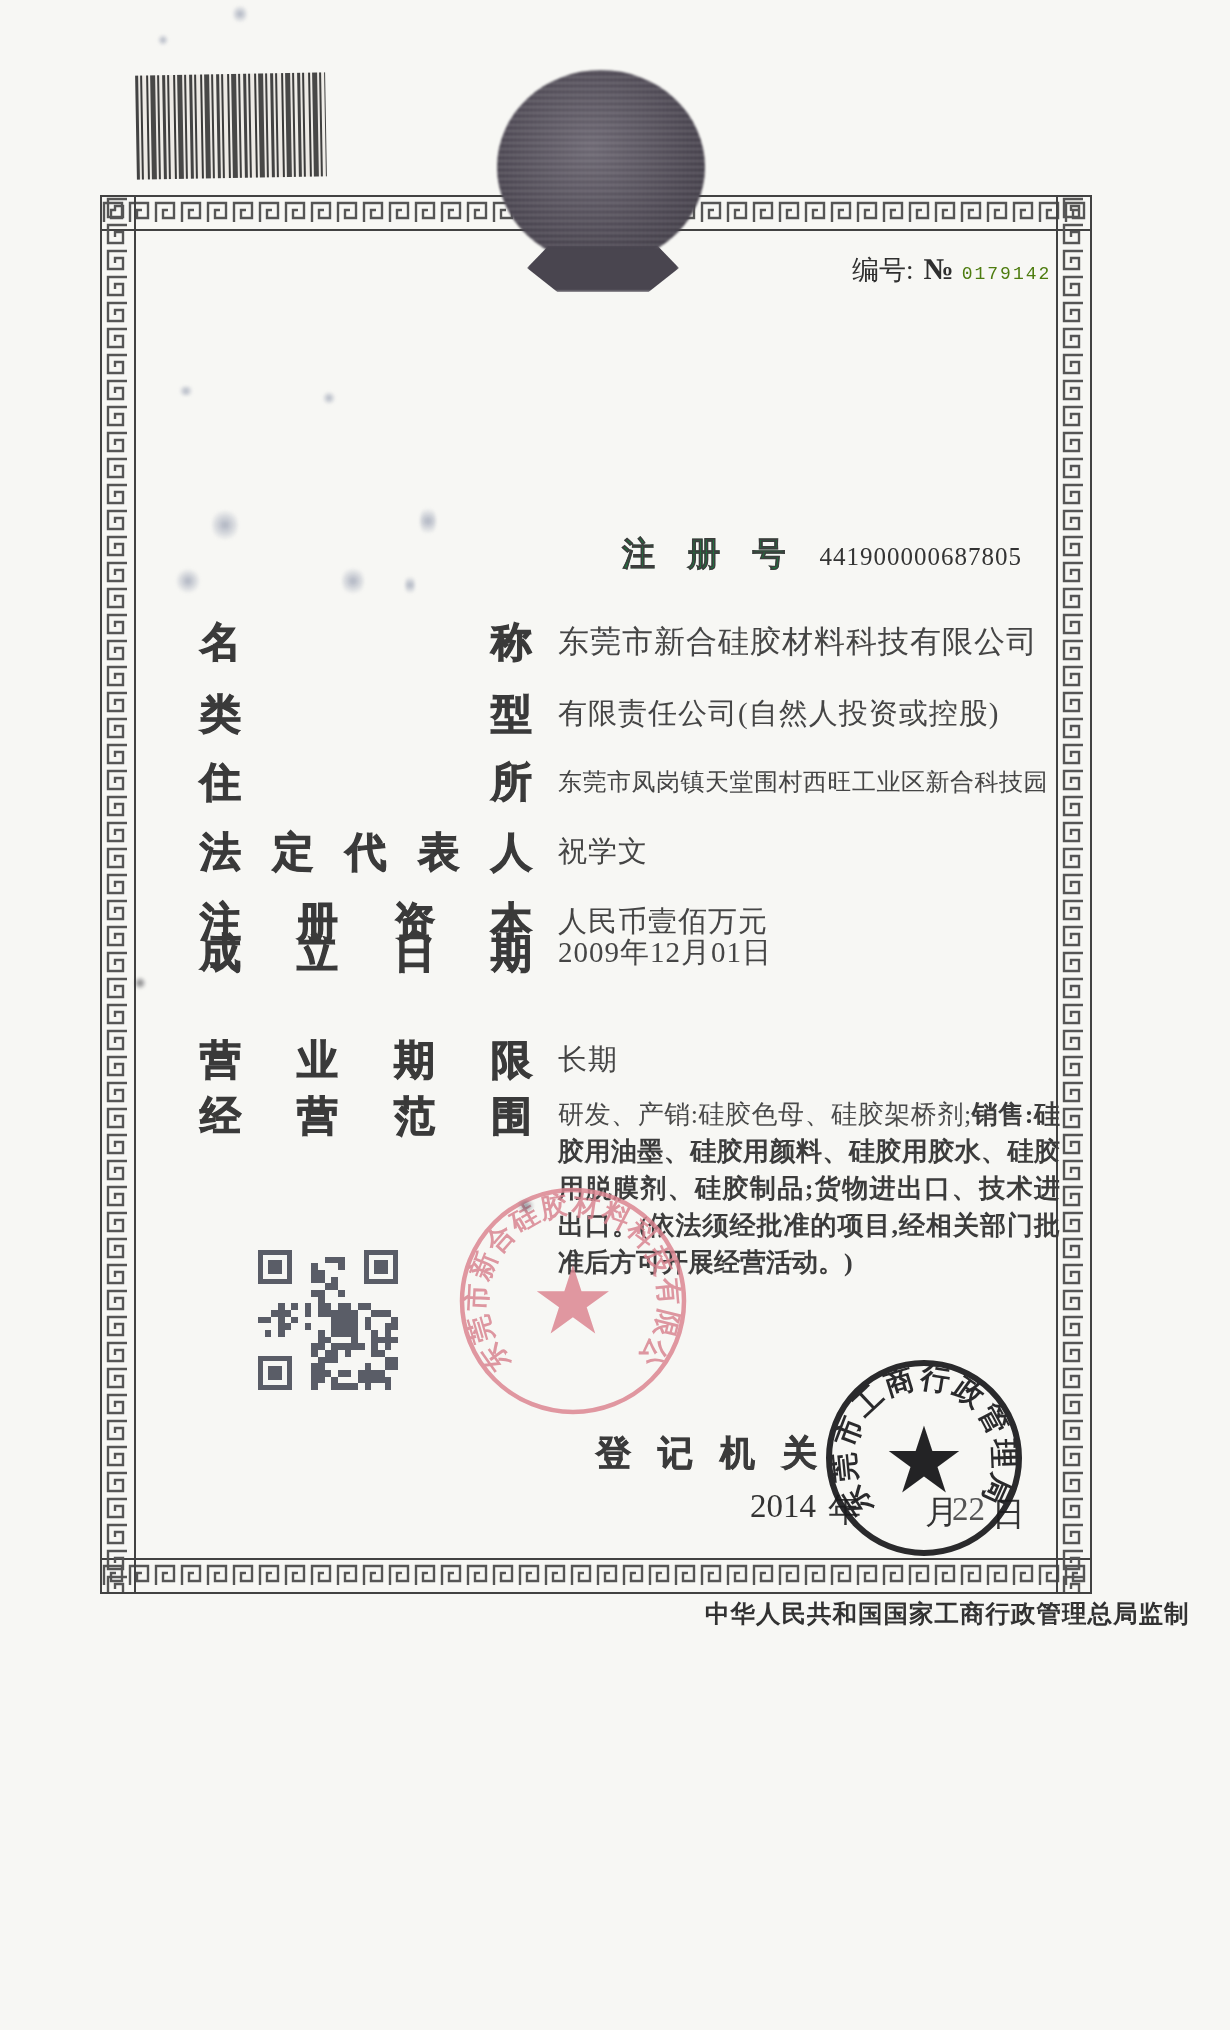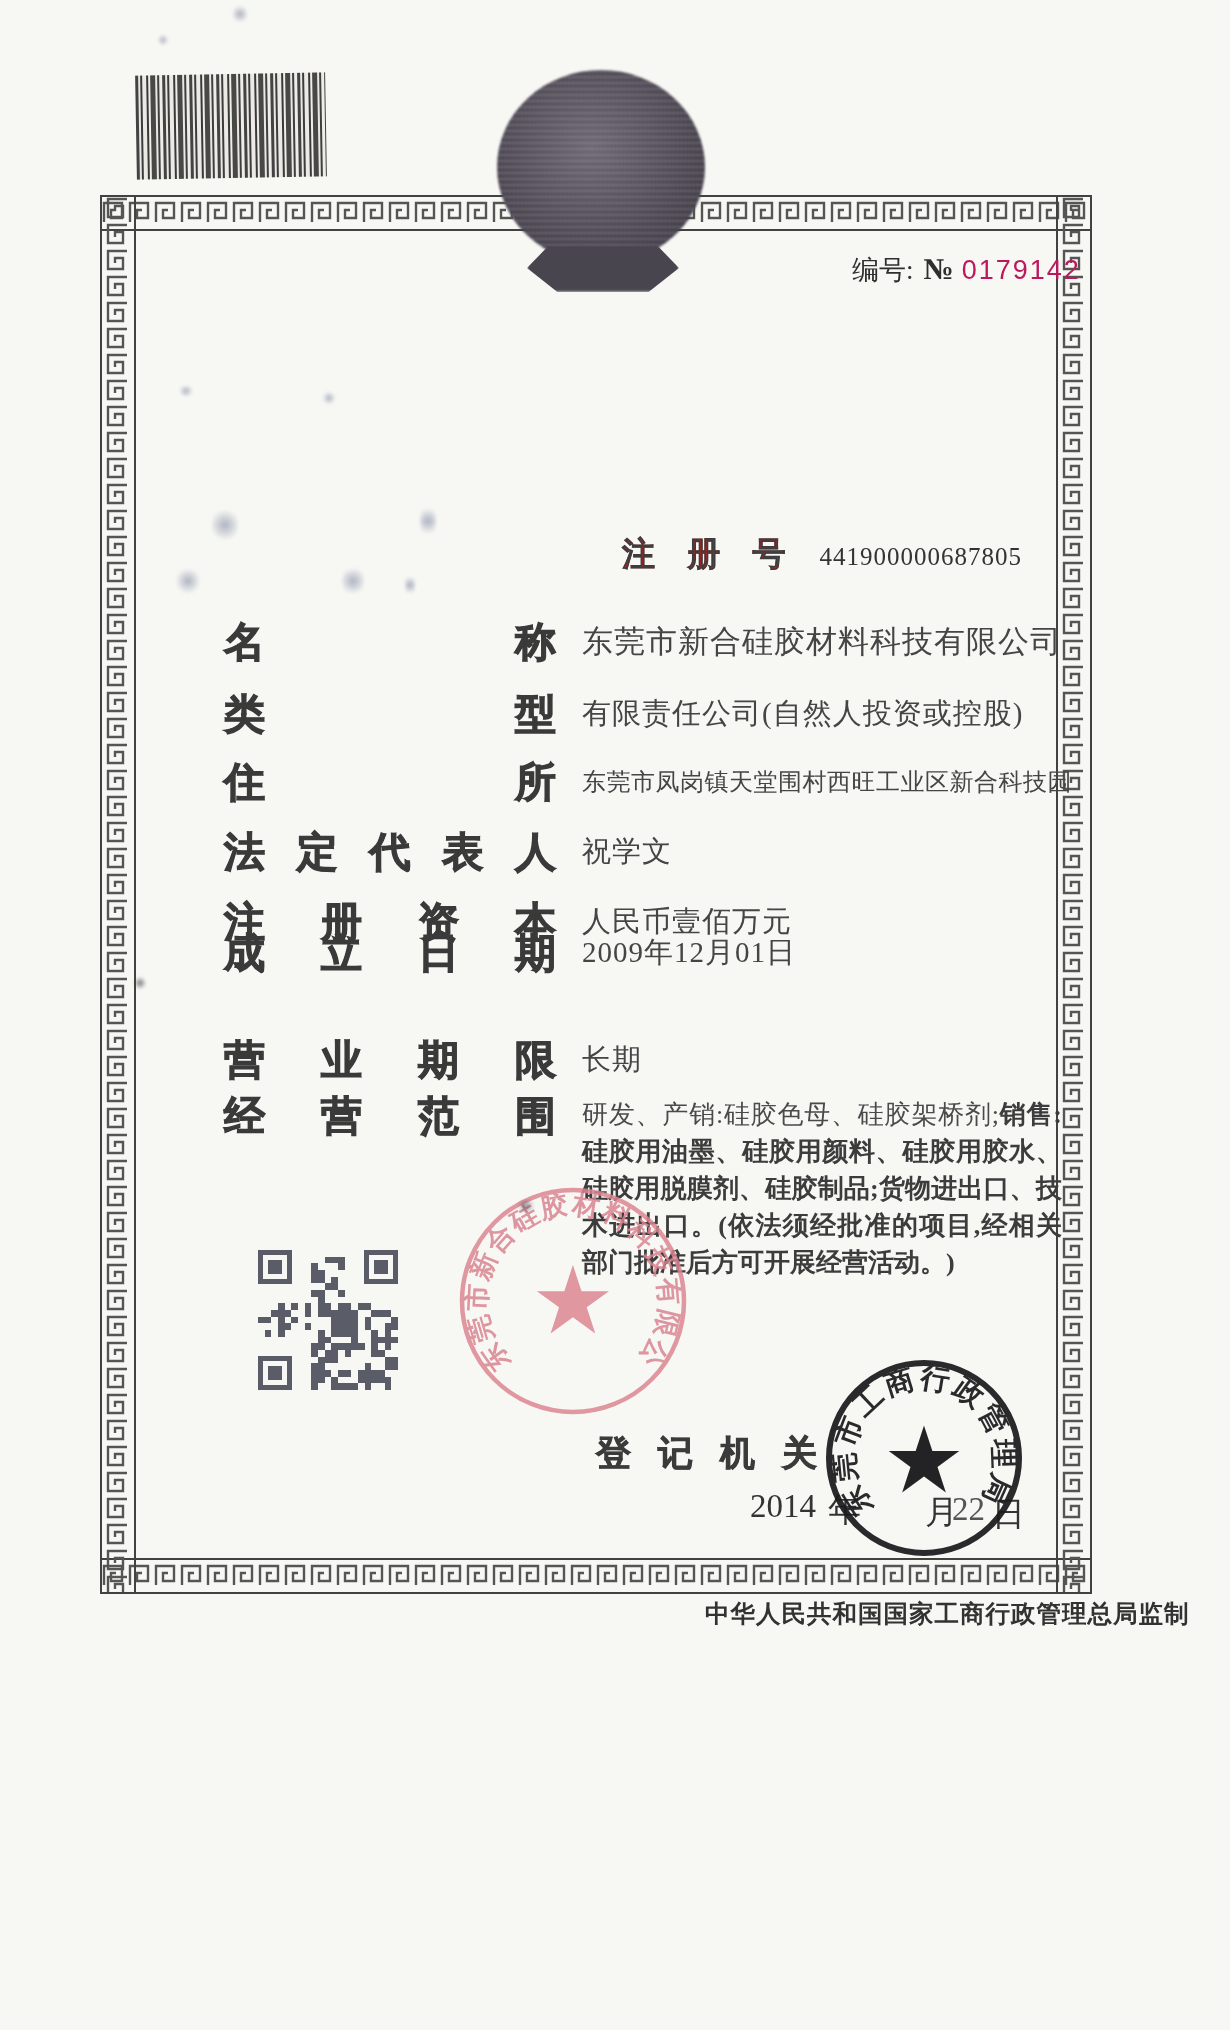--- a/index.html
+++ b/index.html
@@ -33,37 +33,37 @@
                repeating-linear-gradient(90deg,rgba(255,255,255,.07) 0 1px,transparent 1px 4px);
   }
   .emblem-base{
     position:absolute;left:52px;top:182px;width:152px;height:46px;background:#49454f;
     clip-path:polygon(14% 0,86% 0,100% 48%,80% 100%,20% 100%,0 48%);
     filter:blur(1.6px);
   }
   
   .serial{position:absolute;left:852px;top:252px;font-size:27px;color:#2f2f2f;white-space:nowrap;}
   .serial .sym{font-weight:bold;font-size:30px;margin:0 8px 0 10px;}
-  .serial .num{font-family:Liberation Sans, sans-serif;font-size:27px;letter-spacing:2px;color:#be185d;}
+  .serial .num{font-family:Liberation Mono, monospace;font-size:18px;letter-spacing:2px;color:#4d7c0f;}
   
   .title{
     position:absolute;left:228px;top:330px;margin:0;white-space:nowrap;
     font-size:152px;font-weight:bold;letter-spacing:36px;color:#2b292c;
     -webkit-text-stroke:3px #2b292c;line-height:1.1;
   }
   
   .regno{position:absolute;left:622px;top:532px;white-space:nowrap;}
-  .regno .rl{font-size:33px;font-weight:bold;color:#b91c1c;letter-spacing:12px;-webkit-text-stroke:.6px #3d3d3d;}
+  .regno .rl{font-size:33px;font-weight:bold;color:#15803d;letter-spacing:12px;-webkit-text-stroke:.6px #3d3d3d;}
   .regno .rv{font-size:25px;color:#333;margin-left:22px;letter-spacing:1px;}
   
   .row{position:absolute;left:200px;width:860px;height:52px;display:flex;align-items:center;}
   .f-label{
     display:block;width:332px;flex:0 0 332px;
     font-size:41px;font-weight:bold;color:#3a3a3a;-webkit-text-stroke:1.1px #3a3a3a;
-    text-align:justify;text-align-last:justify;line-height:1;margin-left:24px;
+    text-align:justify;text-align-last:justify;line-height:1;
   }
   .f-value{margin-left:26px;font-size:29px;color:#454545;white-space:nowrap;letter-spacing:1px;}
   .v-name{font-size:31px;}
   .v-addr{font-size:24px;letter-spacing:.5px;}
   .row-scope{position:absolute;left:200px;top:1096px;width:862px;display:flex;align-items:flex-start;}
   .scope-text{margin-left:26px;width:502px;font-size:26px;line-height:37px;color:#4a4a4a;text-align:justify;}
   .scope-text .b{font-weight:bold;color:#3c3c3c;}
   
   .qr{position:absolute;left:258px;top:1250px;width:140px;height:140px;filter:blur(.4px);opacity:.92;}
   .qr i{position:absolute;background:#4d515c;}

